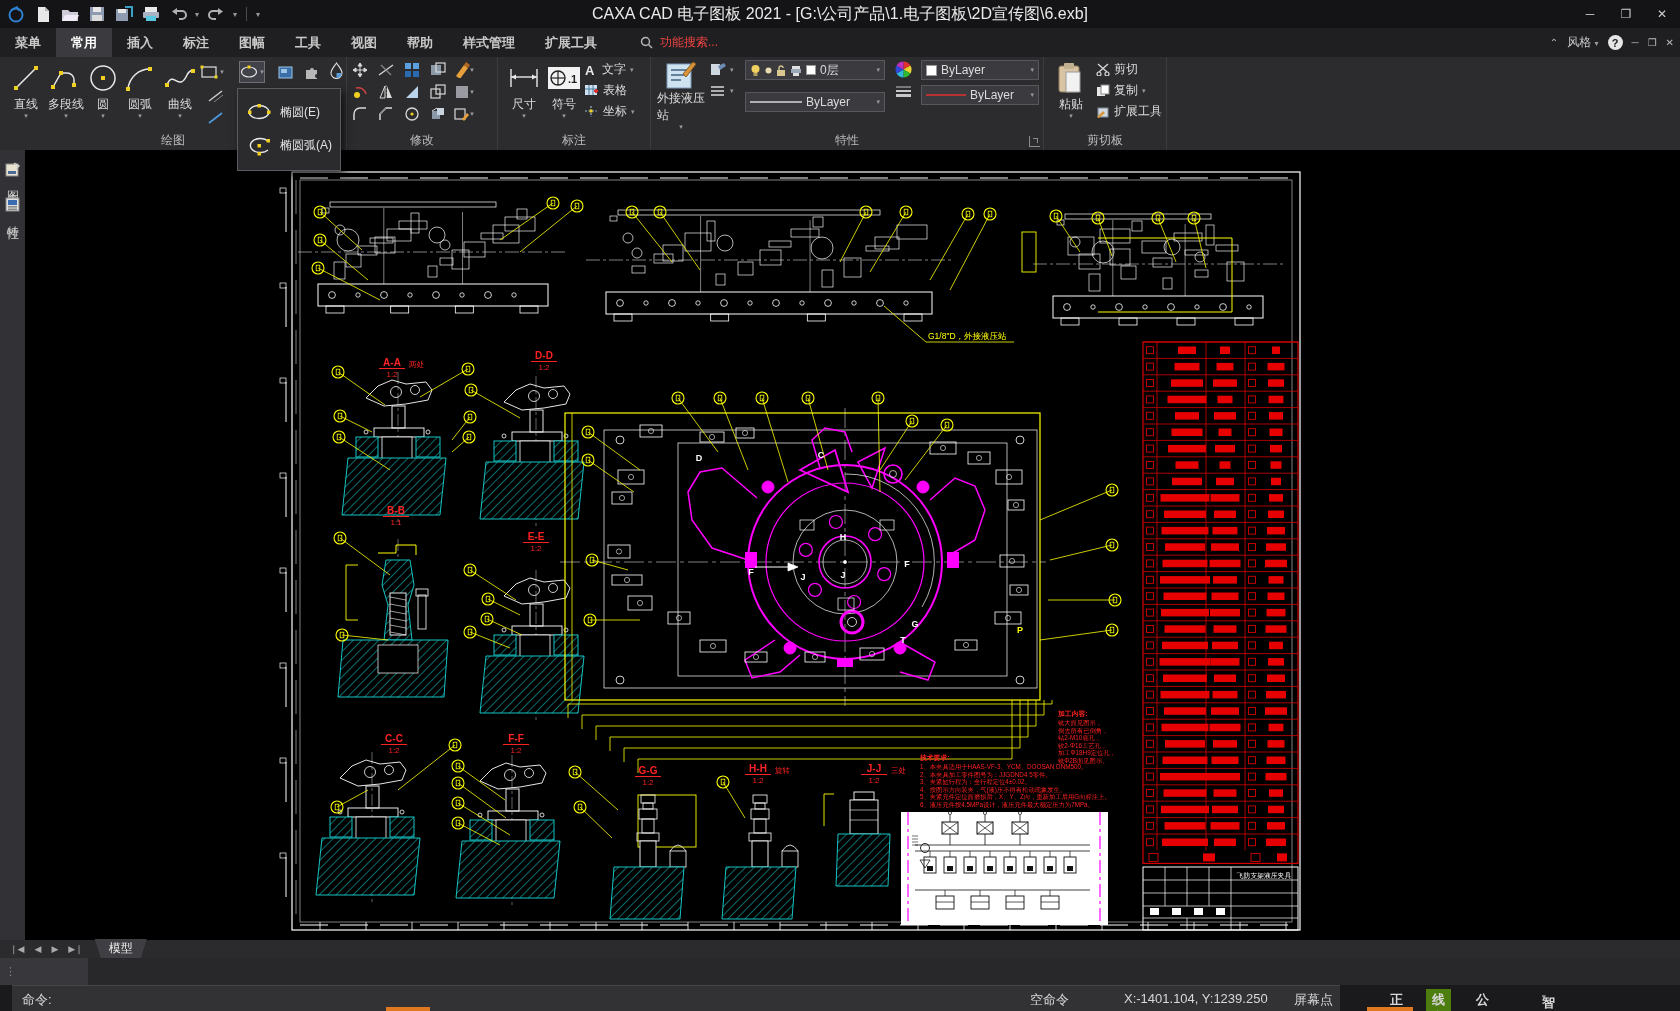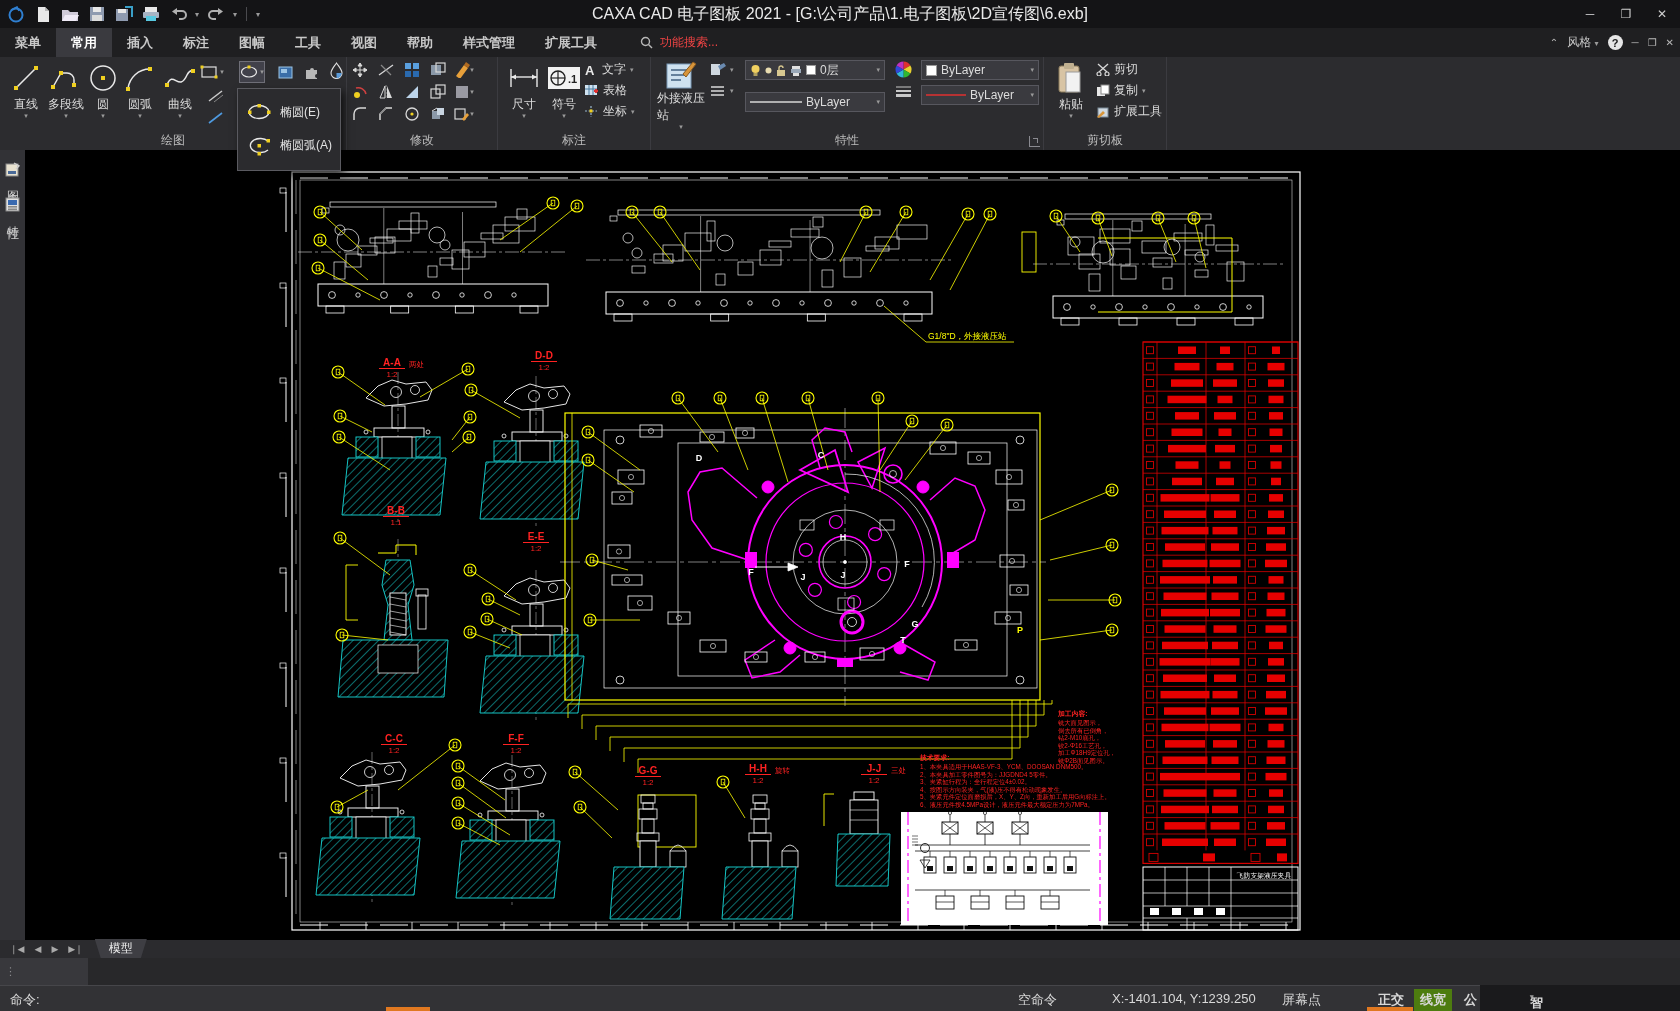--- a/index.html
+++ b/index.html
@@ -49,21 +49,21 @@
   
   .canvas{position:absolute;left:25px;top:150px;width:1655px;height:790px;background:#000;}
   .canvas svg{position:absolute;left:0;top:0;}
   svg text{font-family:"Liberation Sans","DejaVu Sans",sans-serif;}
   
   .sheetbar{position:absolute;left:0;top:940px;width:1680px;height:18px;background:#2b2b2e;display:flex;align-items:center;font-size:9px;color:#aaa;}
   .navarrows{display:flex;gap:10px;padding:0 12px 0 10px;}
   .sheettab{background:#3e3e43;color:#ededed;font-size:12px;padding:1px 14px 2px;clip-path:polygon(0 0,100% 0,88% 100%,12% 100%);}
   .history{position:absolute;left:0;top:958px;width:1680px;height:27px;background:#28282a;}
   .grip{position:absolute;left:0;top:0;width:88px;height:27px;background:#38383c;color:#8a8a8e;font-size:11px;display:flex;align-items:center;padding-left:5px;box-sizing:border-box;}
-  .statusrow{position:absolute;left:0;top:985px;width:1480px;height:26px;background:#323235;border-top:1px solid #46464a;font-size:13px;color:#d8d8d8;}
+  .statusrow{position:absolute;left:12px;top:985px;width:1328px;height:26px;background:#323235;border-top:1px solid #46464a;font-size:13px;color:#d8d8d8;}
   .statusrow span{position:absolute;top:5px;}
   .toggle{padding:2px 6px;font-weight:bold;}
   .toggle.pressed{background:#4d7c0f;}
   .peek{position:absolute;height:4px;background:#e07820;top:1007px;}
 </style>
 </head>
 <body>
 
 <div class="titlebar">
   <div class="qat">

